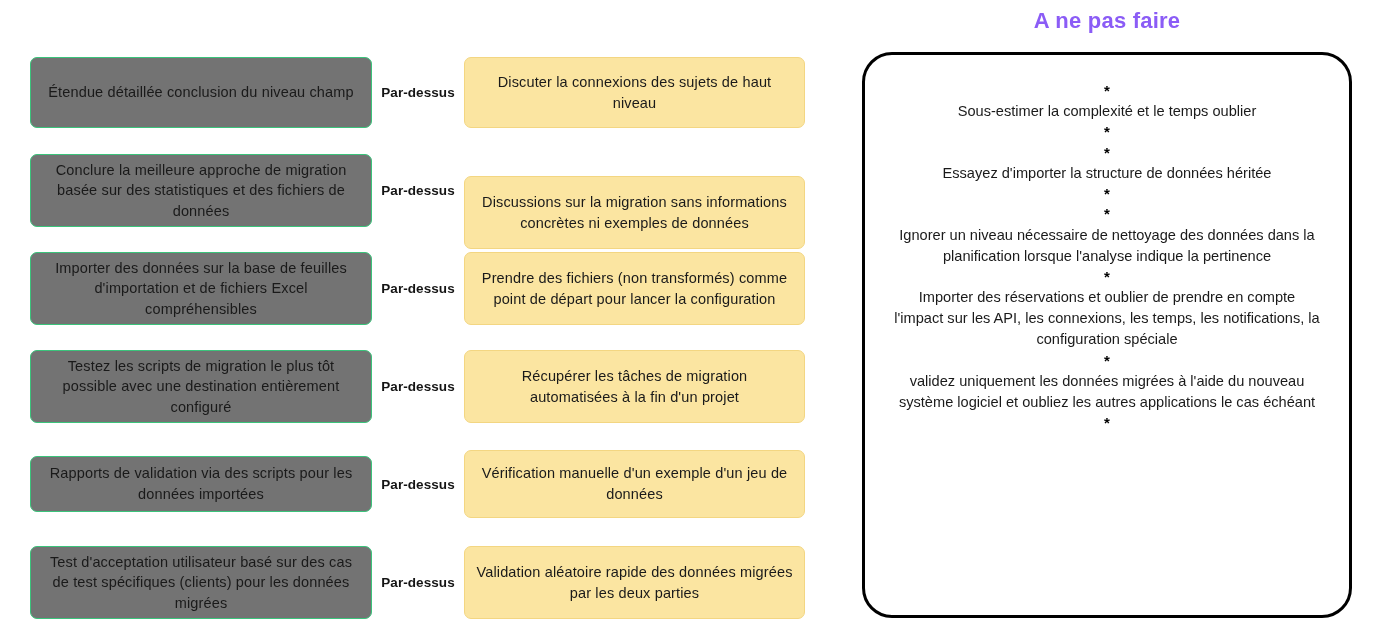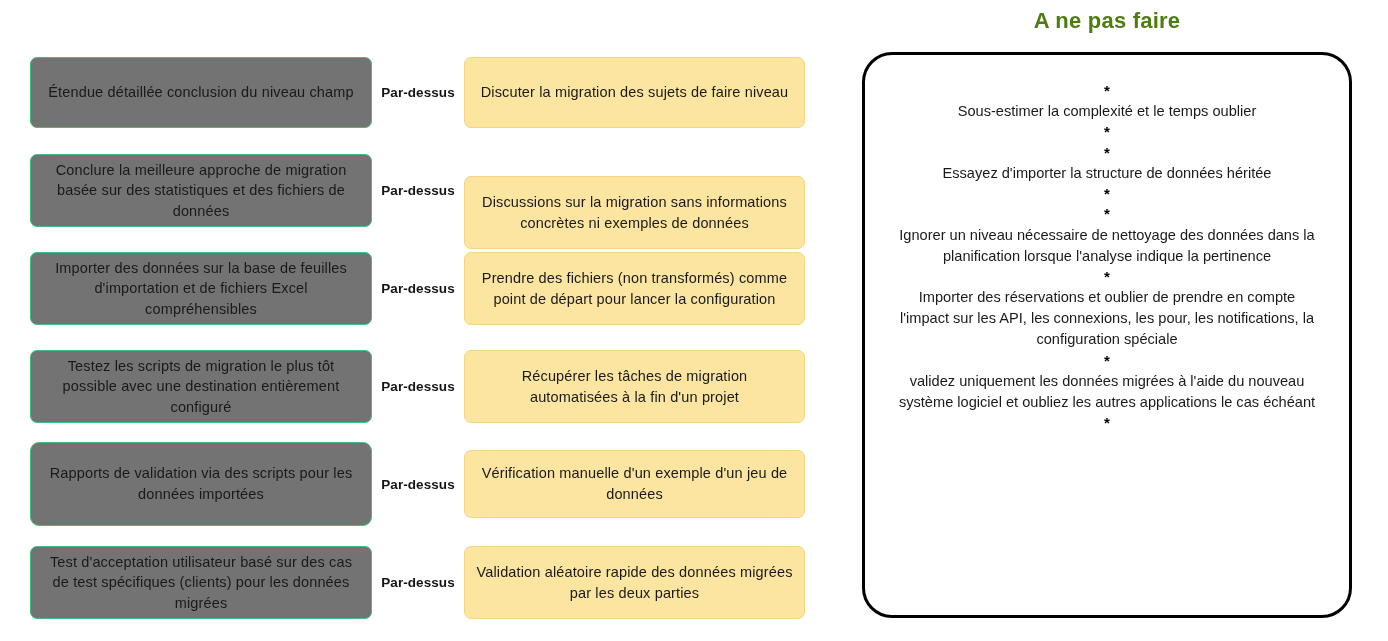--- a/index.html
+++ b/index.html
@@ -88,21 +88,21 @@
   }
 
   #dont-title {
     position: absolute;
     left: 862px;
     top: 8px;
     width: 490px;
     text-align: center;
     font-size: 22px;
     font-weight: bold;
-    color: #4d7c0f;
+    color: #8b5cf6;
     letter-spacing: 0.01em;
   }
 
   #dont-list {
     padding: 26px 24px 10px 24px;
     text-align: center;
     font-size: 14.6px;
     line-height: 1.45;
     color: #1a1a1a;
   }
@@ -121,39 +121,39 @@
     padding: 0 4px;
   }
 </style>
 </head>
 <body>
 
 <div id="comparison-grid">
     <div class="row" style="top: 57px; height: 71px;">
       <div class="card good" style="height: 71px;">Étendue détaillée conclusion du niveau champ</div>
       <div class="connector">Par-dessus</div>
-      <div class="card bad" style="height: 71px;">Discuter la migration des sujets de faire niveau</div>
+      <div class="card bad" style="height: 71px;">Discuter la connexions des sujets de haut niveau</div>
     </div>
     <div class="row" style="top: 154px; height: 73px;">
       <div class="card good" style="height: 73px;">Conclure la meilleure approche de migration basée sur des statistiques et des fichiers de données</div>
       <div class="connector">Par-dessus</div>
       <div class="card bad" style="height: 73px; margin-top: 44px;">Discussions sur la migration sans informations concrètes ni exemples de données</div>
     </div>
     <div class="row" style="top: 252px; height: 73px;">
       <div class="card good" style="height: 73px;">Importer des données sur la base de feuilles d'importation et de fichiers Excel compréhensibles</div>
       <div class="connector">Par-dessus</div>
       <div class="card bad" style="height: 73px;">Prendre des fichiers (non transformés) comme point de départ pour lancer la configuration</div>
     </div>
     <div class="row" style="top: 350px; height: 73px;">
       <div class="card good" style="height: 73px;">Testez les scripts de migration le plus tôt possible avec une destination entièrement configuré</div>
       <div class="connector">Par-dessus</div>
       <div class="card bad" style="height: 73px;">Récupérer les tâches de migration automatisées à la fin d'un projet</div>
     </div>
     <div class="row" style="top: 450px; height: 68px;">
-      <div class="card good" style="height: 84px; border-radius: 9px;">Rapports de validation via des scripts pour les données importées</div>
+      <div class="card good" style="height: 56px;">Rapports de validation via des scripts pour les données importées</div>
       <div class="connector">Par-dessus</div>
       <div class="card bad" style="height: 68px;">Vérification manuelle d'un exemple d'un jeu de données</div>
     </div>
     <div class="row" style="top: 546px; height: 73px;">
       <div class="card good" style="height: 73px;">Test d'acceptation utilisateur basé sur des cas de test spécifiques (clients) pour les données migrées</div>
       <div class="connector">Par-dessus</div>
       <div class="card bad" style="height: 73px;">Validation aléatoire rapide des données migrées par les deux parties</div>
     </div>
   </div>
 
@@ -163,18 +163,18 @@
   <div id="dont-list">
       <span class="bullet-star">*</span>
       <span class="dont-item">Sous-estimer la complexité et le temps oublier</span>
       <span class="bullet-star">*</span>
       <span class="bullet-star">*</span>
       <span class="dont-item">Essayez d'importer la structure de données héritée</span>
       <span class="bullet-star">*</span>
       <span class="bullet-star">*</span>
       <span class="dont-item">Ignorer un niveau nécessaire de nettoyage des données dans la planification lorsque l'analyse indique la pertinence</span>
       <span class="bullet-star">*</span>
-      <span class="dont-item">Importer des réservations et oublier de prendre en compte l'impact sur les API, les connexions, les pour, les notifications, la configuration spéciale</span>
+      <span class="dont-item">Importer des réservations et oublier de prendre en compte l'impact sur les API, les connexions, les temps, les notifications, la configuration spéciale</span>
       <span class="bullet-star">*</span>
       <span class="dont-item">validez uniquement les données migrées à l'aide du nouveau système logiciel et oubliez les autres applications le cas échéant</span>
       <span class="bullet-star">*</span>
     </div>
 </div>
 
 </body></html>

